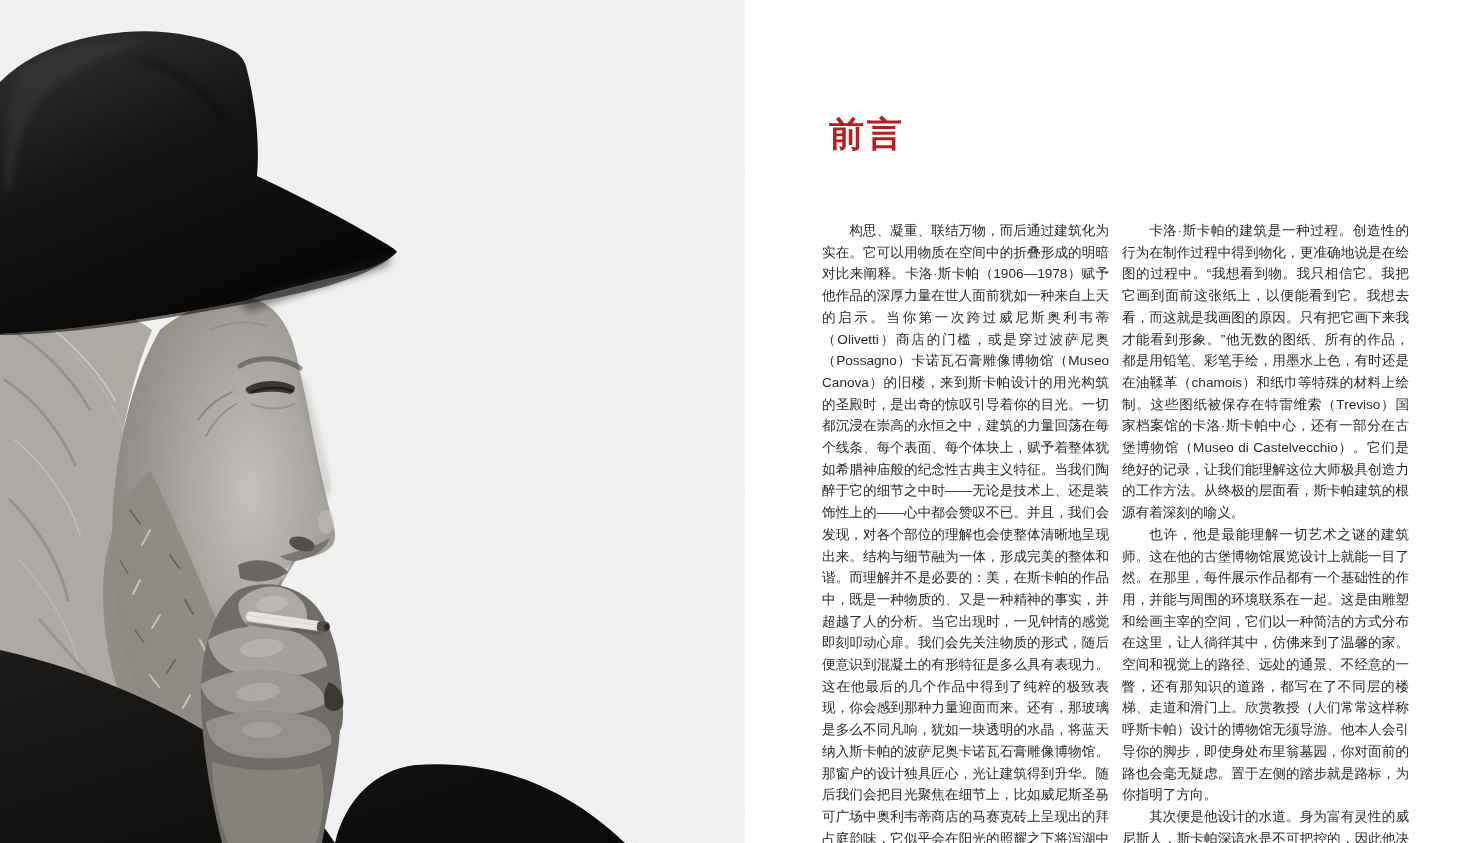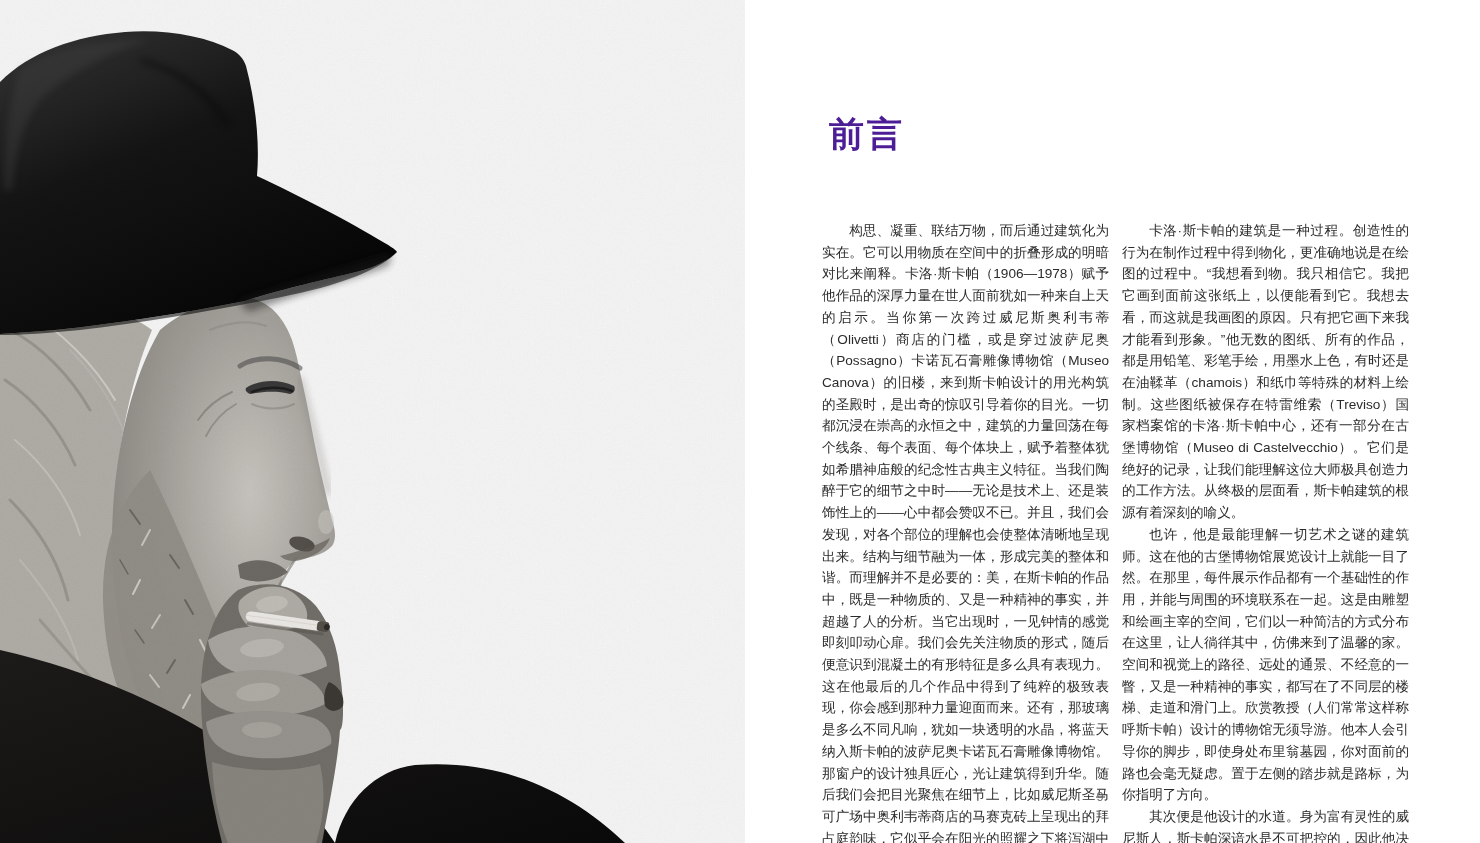--- a/index.html
+++ b/index.html
@@ -8,21 +8,21 @@
   .spread{position:relative;width:1480px;height:843px;background:#ffffff;}
 
   
   .photo-page{position:absolute;left:0;top:0;width:745px;height:843px;}
   .photo-page svg{display:block;width:745px;height:843px;}
 
   
   .text-page{position:absolute;left:745px;top:0;width:735px;height:843px;}
   .page-title{position:absolute;left:84px;top:114px;margin:0;
               font-size:35px;line-height:40px;font-weight:700;
-              letter-spacing:3px;color:#4c1d95;}
+              letter-spacing:3px;color:#b91c1c;}
   .columns{position:absolute;left:77px;top:220px;display:flex;gap:13px;}
   .col{width:287px;font-size:13.6px;line-height:21.7px;color:#2b2b2b;
        text-align:justify;text-justify:inter-ideograph;}
   .col p{margin:0;text-indent:2em;}
   .page-number{position:absolute;left:340px;top:789px;width:30px;
                text-align:center;font-size:13px;color:#6b6b6b;}
 </style>
 </head>
 <body>
 
@@ -184,21 +184,21 @@
 
   <div class="text-page">
     <h1 class="page-title">前言</h1>
 
     <div class="columns">
       <div class="col" id="col-left">
           <p>构思、凝重、联结万物，而后通过建筑化为实在。它可以用物质在空间中的折叠形成的明暗对比来阐释。卡洛·斯卡帕（1906—1978）赋予他作品的深厚力量在世人面前犹如一种来自上天的启示。当你第一次跨过威尼斯奥利韦蒂（Olivetti）商店的门槛，或是穿过波萨尼奥（Possagno）卡诺瓦石膏雕像博物馆（Museo Canova）的旧楼，来到斯卡帕设计的用光构筑的圣殿时，是出奇的惊叹引导着你的目光。一切都沉浸在崇高的永恒之中，建筑的力量回荡在每个线条、每个表面、每个体块上，赋予着整体犹如希腊神庙般的纪念性古典主义特征。当我们陶醉于它的细节之中时——无论是技术上、还是装饰性上的——心中都会赞叹不已。并且，我们会发现，对各个部位的理解也会使整体清晰地呈现出来。结构与细节融为一体，形成完美的整体和谐。而理解并不是必要的：美，在斯卡帕的作品中，既是一种物质的、又是一种精神的事实，并超越了人的分析。当它出现时，一见钟情的感觉即刻叩动心扉。我们会先关注物质的形式，随后便意识到混凝土的有形特征是多么具有表现力。这在他最后的几个作品中得到了纯粹的极致表现，你会感到那种力量迎面而来。还有，那玻璃是多么不同凡响，犹如一块透明的水晶，将蓝天纳入斯卡帕的波萨尼奥卡诺瓦石膏雕像博物馆。那窗户的设计独具匠心，光让建筑得到升华。随后我们会把目光聚焦在细节上，比如威尼斯圣马可广场中奥利韦蒂商店的马赛克砖上呈现出的拜占庭韵味，它似乎会在阳光的照耀之下将泻湖中的建筑倒影变成一幅画卷；还有布里翁（Brion）墓地中石棺的拱形龛以及建筑山门上的细节。最后，我们会明白，外观与内容是统一的。形式并非包含构思，它就是构思本身。</p>
         </div>
       <div class="col" id="col-right">
           <p>卡洛·斯卡帕的建筑是一种过程。创造性的行为在制作过程中得到物化，更准确地说是在绘图的过程中。“我想看到物。我只相信它。我把它画到面前这张纸上，以便能看到它。我想去看，而这就是我画图的原因。只有把它画下来我才能看到形象。”他无数的图纸、所有的作品，都是用铅笔、彩笔手绘，用墨水上色，有时还是在油鞣革（chamois）和纸巾等特殊的材料上绘制。这些图纸被保存在特雷维索（Treviso）国家档案馆的卡洛·斯卡帕中心，还有一部分在古堡博物馆（Museo di Castelvecchio）。它们是绝好的记录，让我们能理解这位大师极具创造力的工作方法。从终极的层面看，斯卡帕建筑的根源有着深刻的喻义。</p>
-          <p>也许，他是最能理解一切艺术之谜的建筑师。这在他的古堡博物馆展览设计上就能一目了然。在那里，每件展示作品都有一个基础性的作用，并能与周围的环境联系在一起。这是由雕塑和绘画主宰的空间，它们以一种简洁的方式分布在这里，让人徜徉其中，仿佛来到了温馨的家。空间和视觉上的路径、远处的通景、不经意的一瞥，又是一种精神的事实，都写在了不同层的楼梯、走道和滑门上。欣赏教授（人们常常这样称呼斯卡帕）设计的博物馆无须导游。他本人会引导你的脚步，即使身处布里翁墓园，你对面前的路也会毫无疑虑。置于左侧的踏步就是路标，为你指明了方向。</p>
+          <p>也许，他是最能理解一切艺术之谜的建筑师。这在他的古堡博物馆展览设计上就能一目了然。在那里，每件展示作品都有一个基础性的作用，并能与周围的环境联系在一起。这是由雕塑和绘画主宰的空间，它们以一种简洁的方式分布在这里，让人徜徉其中，仿佛来到了温馨的家。空间和视觉上的路径、远处的通景、不经意的一瞥，还有那知识的道路，都写在了不同层的楼梯、走道和滑门上。欣赏教授（人们常常这样称呼斯卡帕）设计的博物馆无须导游。他本人会引导你的脚步，即使身处布里翁墓园，你对面前的路也会毫无疑虑。置于左侧的踏步就是路标，为你指明了方向。</p>
           <p>其次便是他设计的水道。身为富有灵性的威尼斯人，斯卡帕深谙水是不可把控的，因此他决定让水融入他的建筑。在奎里尼·斯坦帕利亚基金会（Fondazione Querini Stampalia）所在的空间，他引导着水的流动。若不是在此，从奥利韦蒂商店马赛克地板上舞动的光影，或是在博洛尼</p>
         </div>
     </div>
 
     <div class="page-number">9</div>
   </div>
 
 </div>
 
 </body></html>

